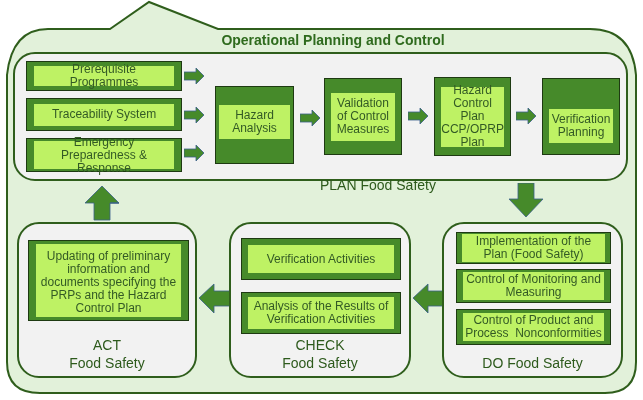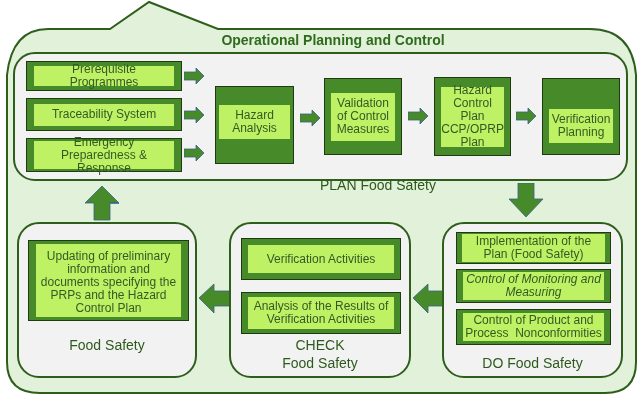--- a/index.html
+++ b/index.html
@@ -79,20 +79,21 @@
 
 <svg class="arrow" style="left:84px; top:185px;" width="36" height="36">
     <polygon points="18,1 35,18 26,18 35,18 26,18 26,35 10,35 10,18 1,18" fill="#468a2a" stroke="#3a5f8a" stroke-width="0.8"></polygon>
   </svg>
 
 <div class="abs panel" style="left:17px; top:222px; width:180px; height:156px;"></div>
 <div class="abs dark" style="left:28px; top:240px; width:161px; height:81px;">
   <div class="light" style="width:145px; height:73px; align-items:flex-start; padding-top:6px;">Updating of preliminary information and documents specifying the PRPs and the Hazard Control Plan</div>
 </div>
 <div class="abs phase-label" style="left:17px; top:336px; width:180px;">
+  <div>ACT</div>
   <div>Food Safety</div>
 </div>
 
 <svg class="arrow" style="left:198px; top:283px;" width="36" height="32">
     <polygon points="1,15 16,1 16,8 35,8 35,23 16,23 16,30" fill="#468a2a" stroke="#3a5f8a" stroke-width="0.8"></polygon>
   </svg>
 
 <div class="abs panel" style="left:229px; top:222px; width:182px; height:156px;"></div>
 <div class="abs dark" style="left:241px; top:238px; width:160px; height:42px;">
   <div class="light" style="width:146px; height:28px;">Verification Activities</div>
@@ -106,19 +107,19 @@
 </div>
 
 <svg class="arrow" style="left:412px; top:283px;" width="36" height="32">
     <polygon points="1,15 16,1 16,8 35,8 35,23 16,23 16,30" fill="#468a2a" stroke="#3a5f8a" stroke-width="0.8"></polygon>
   </svg>
 
 <div class="abs panel" style="left:442px; top:222px; width:181px; height:156px;"></div>
 <div class="abs dark" style="left:456px; top:232px; width:155px; height:32px;">
   <div class="light" style="width:143px; height:28px;">Implementation of the Plan (Food Safety)</div>
 </div>
-<div class="abs dark" style="left:456px; top:269px; width:155px; height:34px;font-style:italic;">
+<div class="abs dark" style="left:456px; top:269px; width:155px; height:34px;">
   <div class="light" style="width:141px; height:28px;">Control of Monitoring and Measuring</div>
 </div>
 <div class="abs dark" style="left:456px; top:309px; width:155px; height:36px;">
   <div class="light" style="width:141px; height:28px; white-space:pre-wrap;">Control of Product and Process  Nonconformities</div>
 </div>
 <div class="abs phase-label" style="left:442px; top:354px; width:181px;">DO Food Safety</div>
 
 </body></html>

